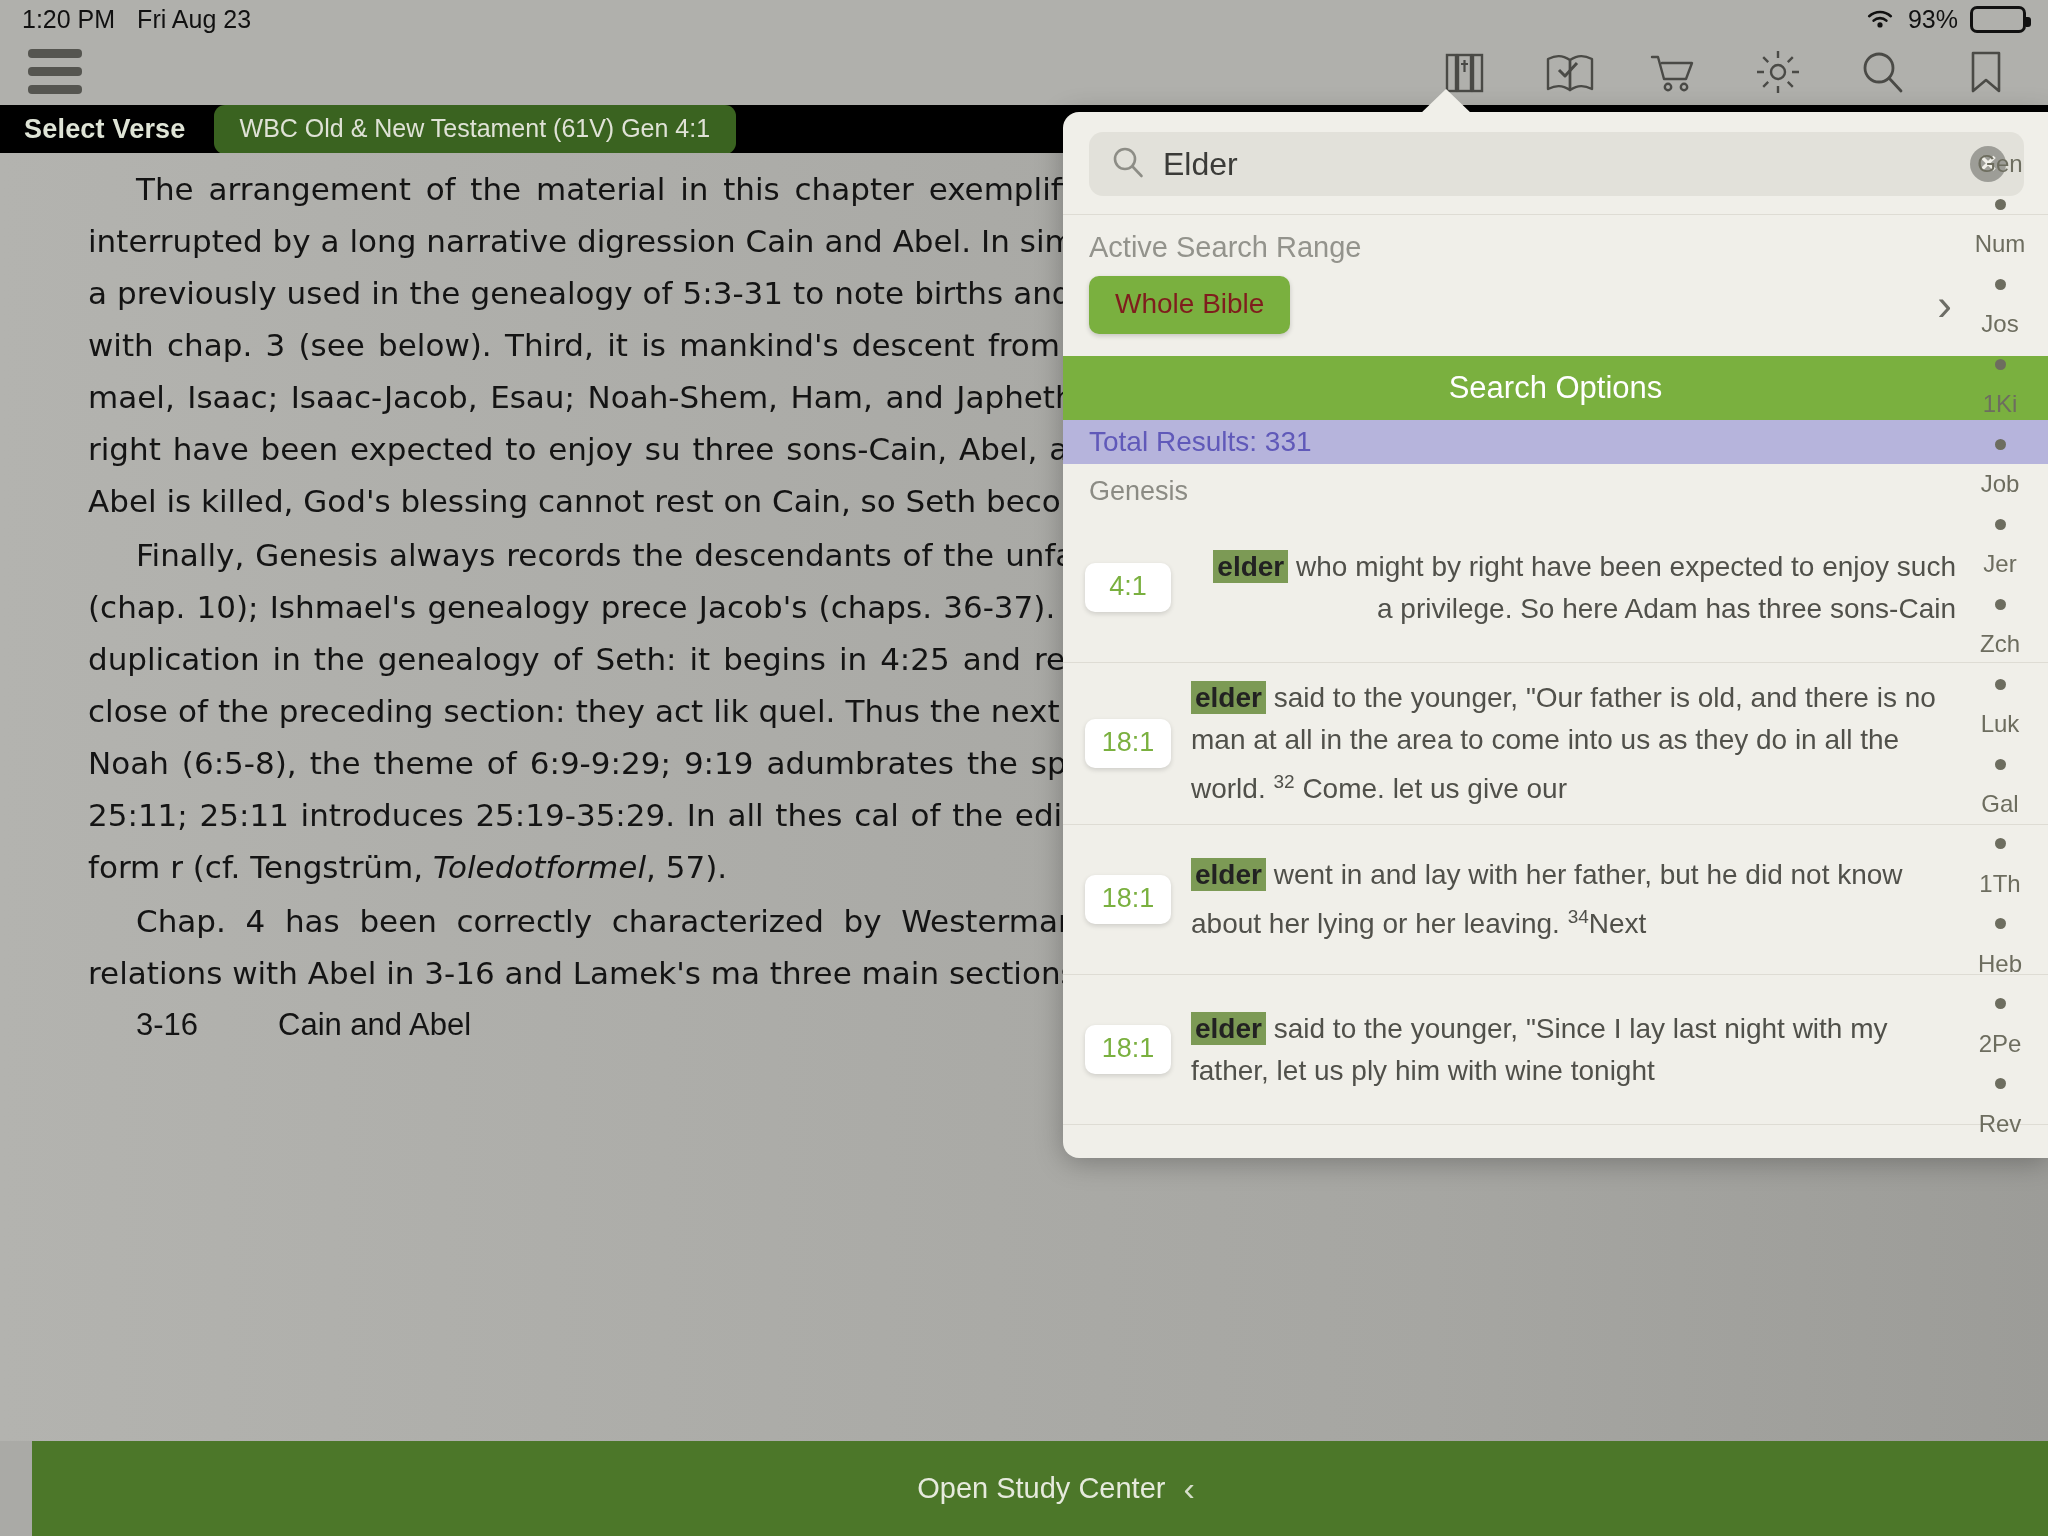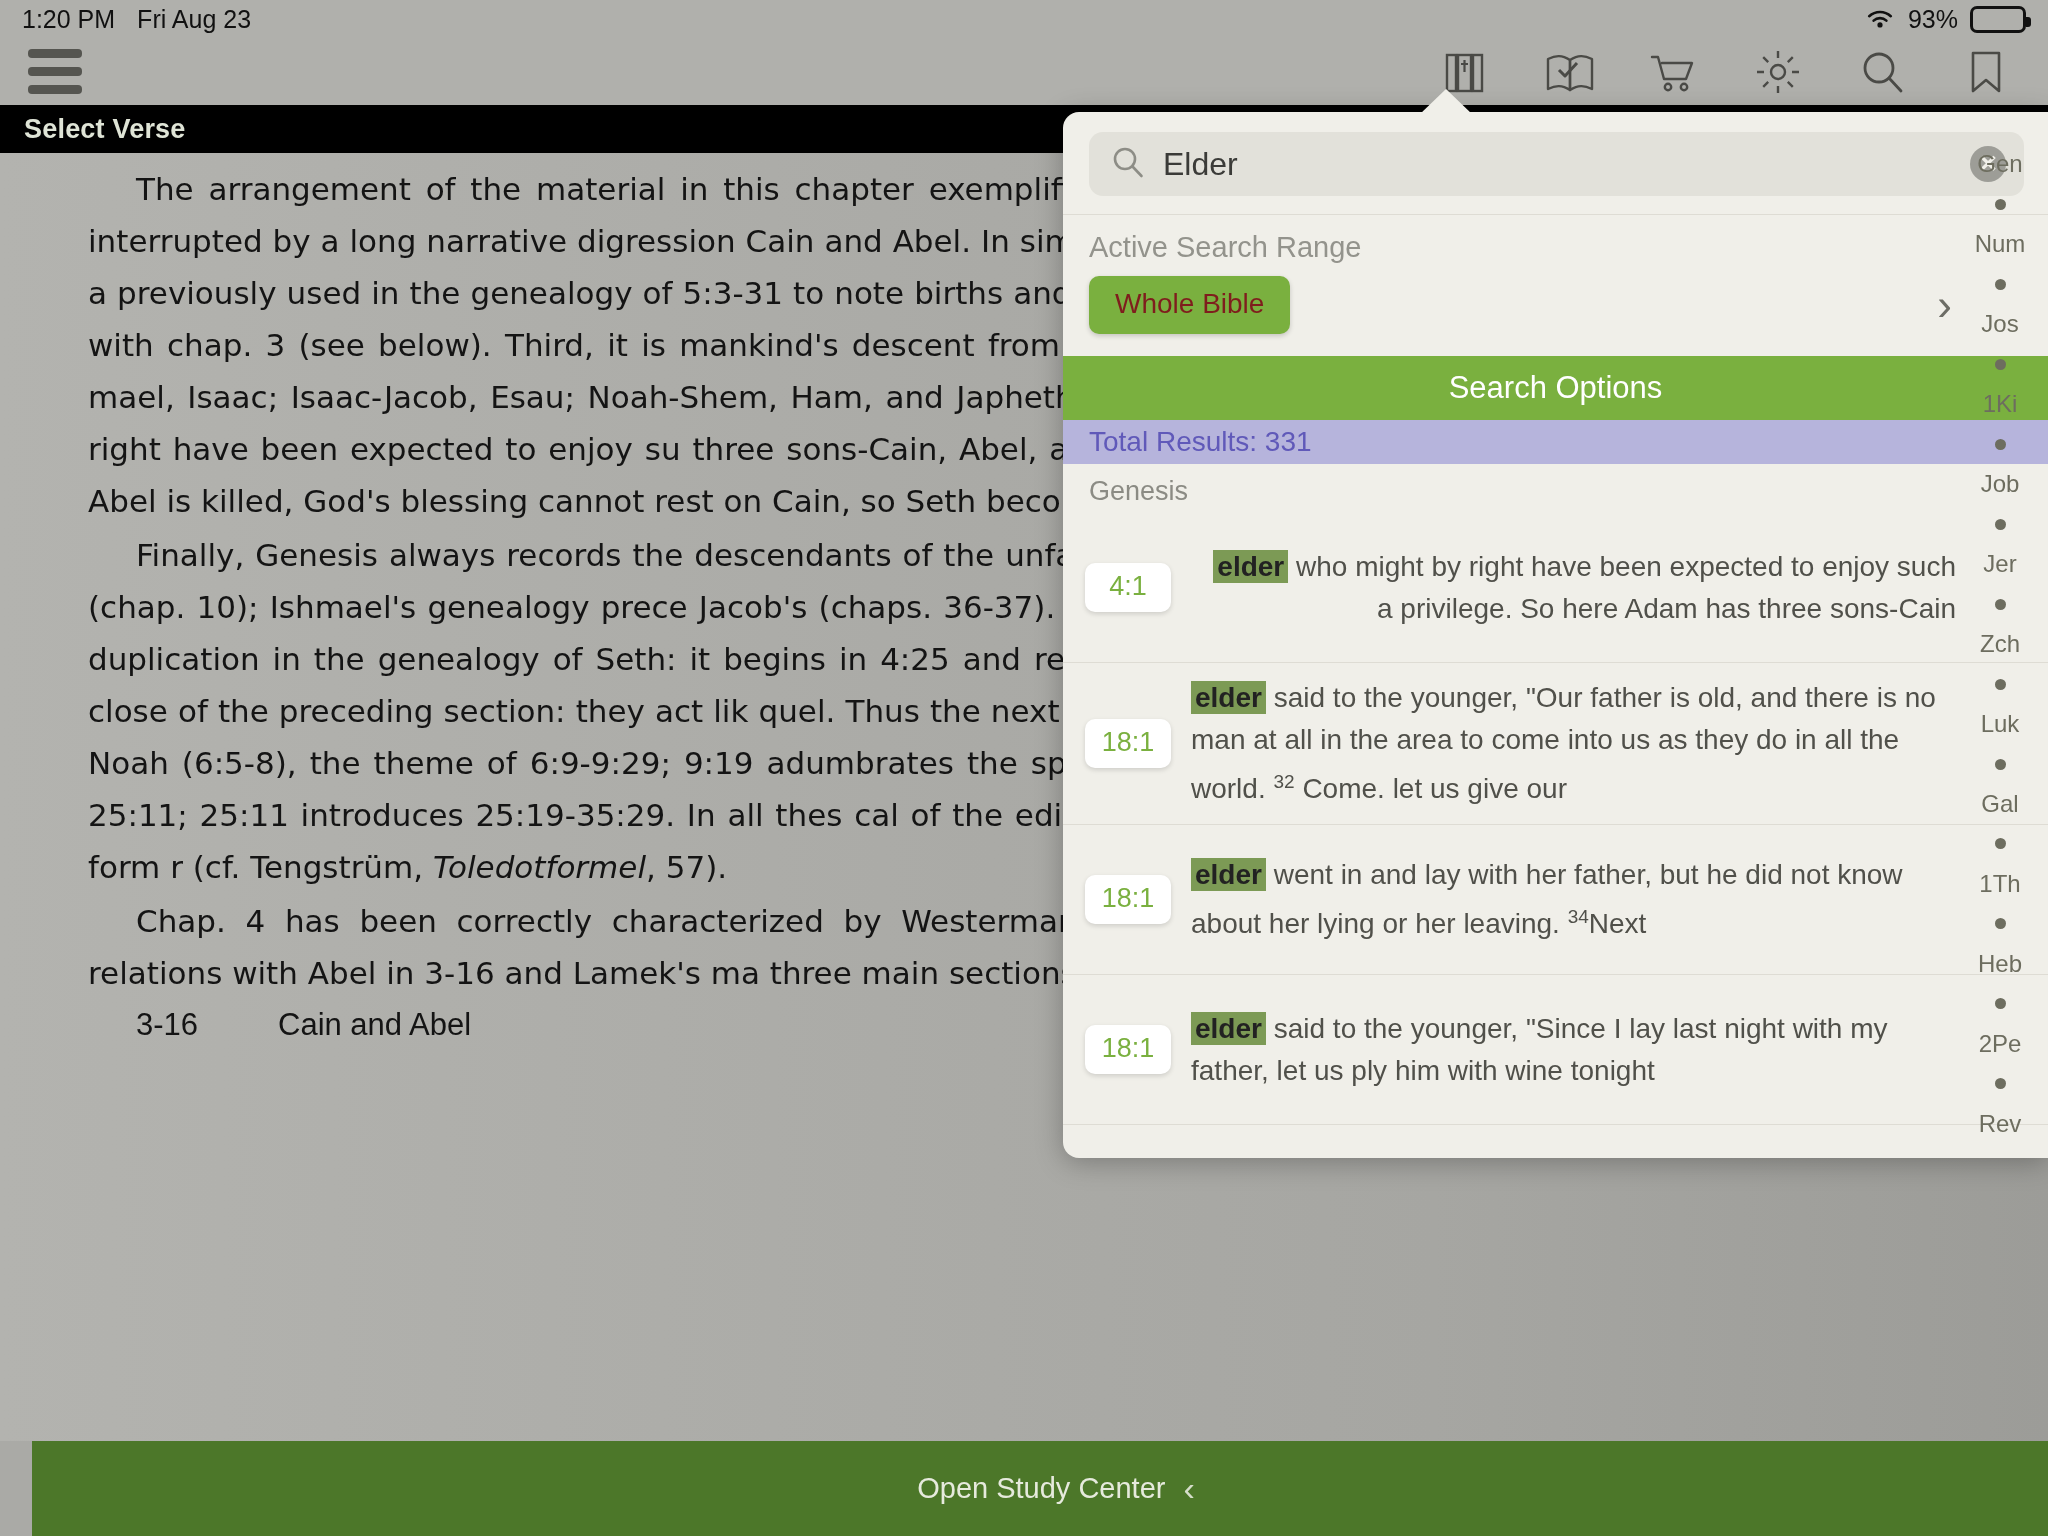--- a/index.html
+++ b/index.html
@@ -225,20 +225,21 @@
       <span class="ti">
         <svg width="42" height="48" viewBox="0 0 42 48">
             <path d="M8 5h26v38l-13-11-13 11z" stroke="#4a4a46" stroke-width="2.6" fill="none" stroke-linejoin="round"></path>
           </svg>
       </span>
     </div>
   </div>
 
   <div class="versebar">
     <span class="select-verse">Select Verse</span>
+    <span class="verse-chip">WBC Old &amp; New Testament (61V) Gen 4:1</span>
   </div>
 
   <div class="page">
     <div class="page-inner">
       <p class="para">
         <span class="indent"></span><span>The arrangement of the material in this chapter exemplifies patterns found e</span>
         <span>nealogy of Adam to Lamek (1-18) is interrupted by a long narrative digression</span>
         <span>Cain and Abel. In similar fashion, the story of Noah is sandwiched between 5:32 a</span>
         <span>previously used in the genealogy of 5:3-31 to note births and deaths. Second, th</span>
         <span>many thematic and structural parallels with chap. 3 (see below). Third, it is</span>

